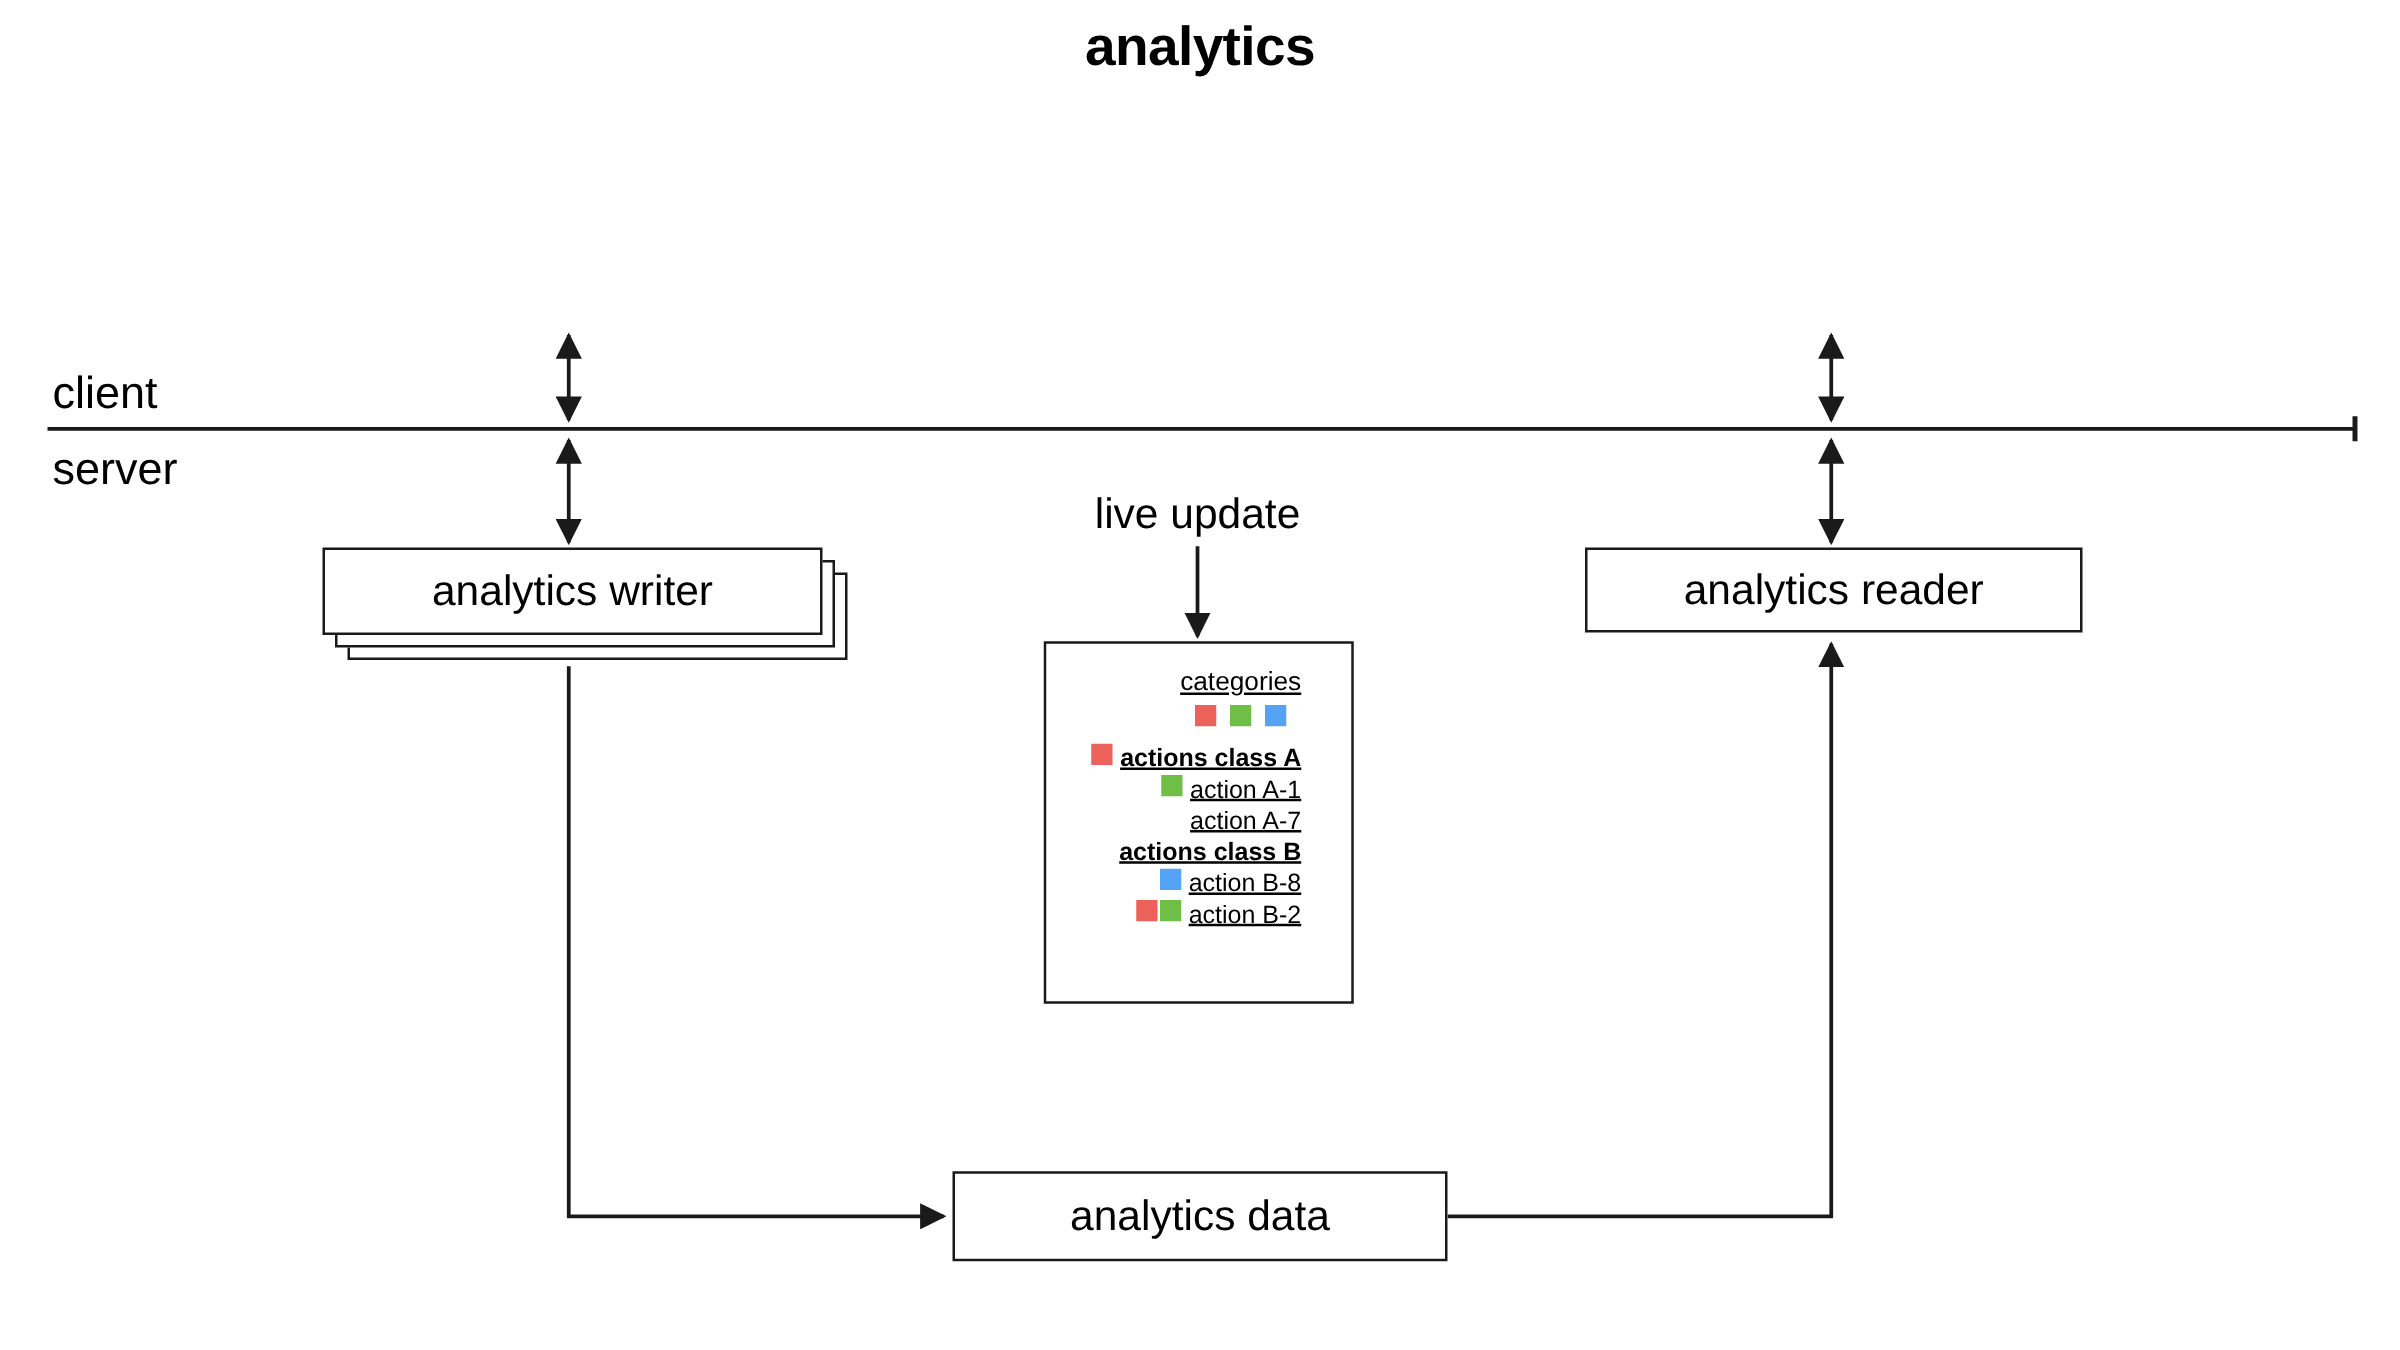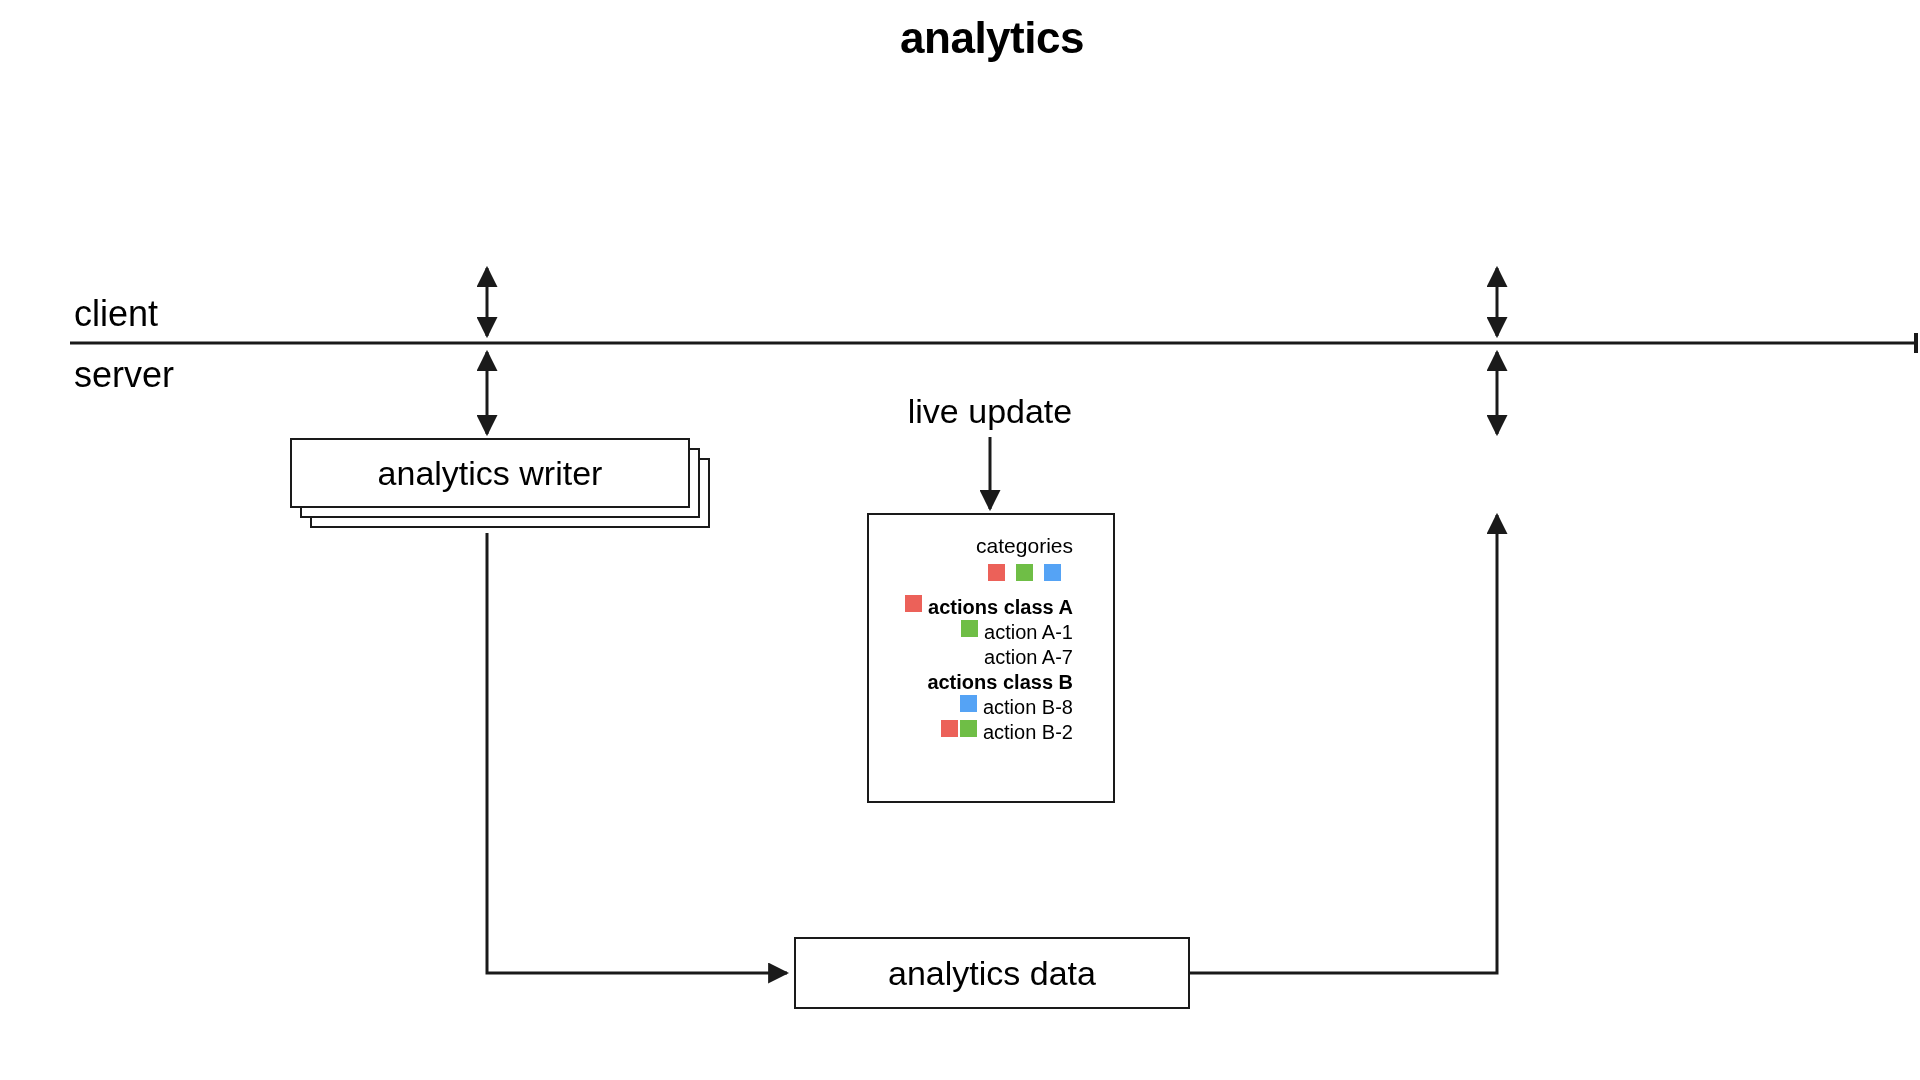--- a/index.html
+++ b/index.html
@@ -11,21 +11,20 @@
     width: 1920px;
     height: 1080px;
     font-family: "Liberation Sans", sans-serif;
     color: #000000;
     overflow: hidden;
   }
   #stage {
     position: relative;
     width: 1656px;
     height: 1080px;
-    margin-left: 32px;
   }
   #edges {
     position: absolute;
     left: 0;
     top: 0;
     width: 1920px;
     height: 1080px;
     pointer-events: none;
   }
 
@@ -110,20 +109,21 @@
     box-sizing: border-box;
   }
   .legend-inner {
     position: absolute;
     left: 0;
     top: 18px;
     width: 228px;      
     display: flex;
     flex-direction: column;
     align-items: flex-end;
+    text-decoration: underline;
   }
   .legend-title {
     font-size: 21px;
     line-height: 26px;
     padding-right: 24px;
   }
   .legend-swatch-row {
     display: flex;
     align-items: center;
     gap: 11px;
@@ -196,20 +196,23 @@
   <div class="abs zone-label zone-server">server</div>
 
   <div class="abs writer-stack">
     <div class="writer-shadow s2"></div>
     <div class="writer-shadow s1"></div>
     <div class="writer-front node-box">
       <span>analytics writer</span>
     </div>
   </div>
 
+  <div class="abs node-box reader-box">
+    <span>analytics reader</span>
+  </div>
 
   <div class="abs node-box data-box">
     <span>analytics data</span>
   </div>
 
   <div class="abs live-update-label">live update</div>
 
   <div class="abs legend-panel">
     <div class="legend-inner">
       <div class="legend-title">categories</div>

